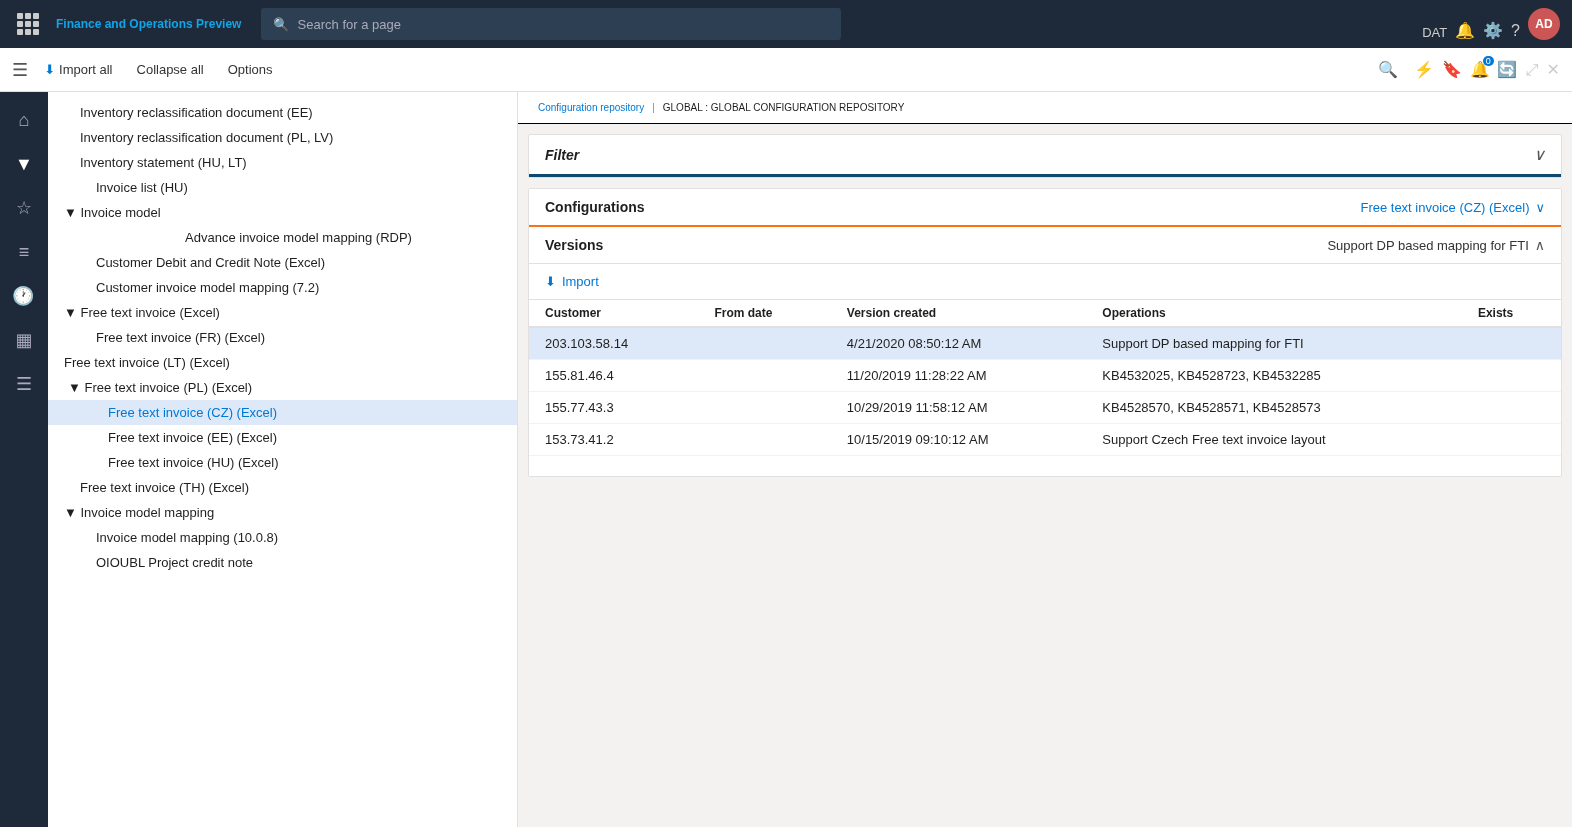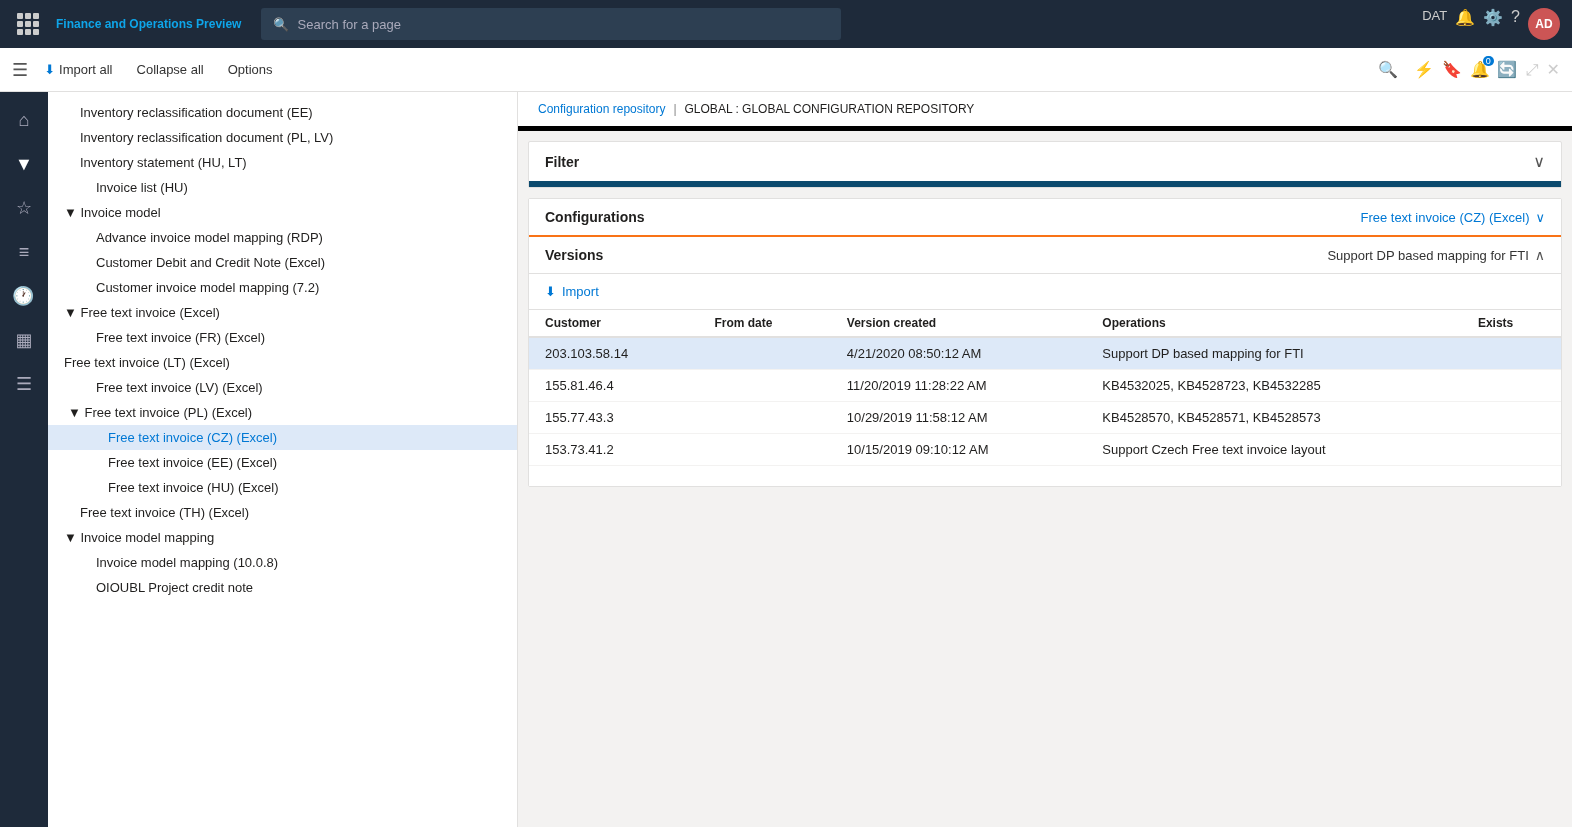--- a/index.html
+++ b/index.html
@@ -97,41 +97,42 @@
       overflow-y: auto;
       padding: 0;
     }
 
     
     .breadcrumb {
       background: #fff;
       padding: 10px 20px;
       display: flex;
       gap: 8px;
-      border-bottom: 5px solid #000000;
-      font-size: 12px;
+      border-bottom: 1px solid #000000;
+      font-size: 10px;
     }
     .breadcrumb-link { color: #0078d4; cursor: pointer; text-decoration: none; }
     .breadcrumb-sep { color: #888; }
     .breadcrumb-current { color: #201f1e; font-weight: 500; }
 
     
     .panel {
       background: #fff;
       border: 1px solid #e1e0df;
       margin: 10px;
       border-radius: 2px;
     }
     .panel-header {
       display: flex;
       align-items: center;
       justify-content: space-between;
       padding: 10px 16px;
-      border-bottom: 6px solid #0c4a6e;
+      border-bottom: 3px solid #0c4a6e;
       cursor: pointer;
+      font-style: italic;
     }
     .panel-title { font-size: 14px; font-weight: 600; color: #201f1e; }
     .panel-toggle { color: #555; font-size: 16px; }
 
     
     .configs-bar {
       display: flex;
       align-items: center;
       justify-content: space-between;
       padding: 10px 16px;
@@ -175,21 +176,21 @@
     .data-table td {
       padding: 8px 16px;
       font-size: 13px;
       color: #201f1e;
       border-bottom: 1px solid #f3f2f1;
     }
     .data-table tr.selected td { background: #dde9f8; }
 
     
     .top-right-icons {
-      display: flex; align-items: flex-start; gap: 8px; margin-left: auto;
+      display: flex; align-items: flex-end; gap: 8px; margin-left: auto;
     }
     .tr-icon { color: #ccc; font-size: 16px; cursor: pointer; }
   </style>
 </head>
 <body>
 
 <div class="top-nav">
   <div class="top-nav-grid">
     <div class="grid-icon">
       <div class="grid-dot"></div>
@@ -254,27 +255,26 @@
   </div>
 
   <div class="nav-tree">
 
     <div id="tree-container">
         <div class="tree-item" style="padding-left: 32px;">  Inventory reclassification document (EE)</div>
         <div class="tree-item" style="padding-left: 32px;">  Inventory reclassification document (PL, LV)</div>
         <div class="tree-item" style="padding-left: 32px;">  Inventory statement (HU, LT)</div>
         <div class="tree-item" style="padding-left: 48px;">  Invoice list (HU)</div>
         <div class="tree-item" style="padding-left: 16px;">▼ Invoice model</div>
-        <div class="tree-item" style="padding-left: 48px;">  Advance invoice model mapping (RDP)</div>
+        <div class="tree-item" style="padding-left: 48px; text-align: center;">  Advance invoice model mapping (RDP)</div>
         <div class="tree-item" style="padding-left: 48px;">  Customer Debit and Credit Note (Excel)</div>
         <div class="tree-item" style="padding-left: 48px;">  Customer invoice model mapping (7.2)</div>
         <div class="tree-item" style="padding-left: 16px;">▼ Free text invoice (Excel)</div>
         <div class="tree-item" style="padding-left: 48px;">  Free text invoice (FR) (Excel)</div>
         <div class="tree-item" style="">  Free text invoice (LT) (Excel)</div>
-        <div class="tree-item" style="padding-left: 48px;">  Free text invoice (LV) (Excel)</div>
         <div class="tree-item" style="padding-left: 20px;">▼ Free text invoice (PL) (Excel)</div>
         <div class="tree-item selected" style="padding-left: 60px;">  Free text invoice (CZ) (Excel)</div>
         <div class="tree-item" style="padding-left: 60px;">  Free text invoice (EE) (Excel)</div>
         <div class="tree-item" style="padding-left: 60px;">  Free text invoice (HU) (Excel)</div>
         <div class="tree-item" style="padding-left: 32px;">  Free text invoice (TH) (Excel)</div>
         <div class="tree-item" style="padding-left: 16px;">▼ Invoice model mapping</div>
         <div class="tree-item" style="padding-left: 48px;">  Invoice model mapping (10.0.8)</div>
         <div class="tree-item" style="padding-left: 48px;">  OIOUBL Project credit note</div>
       </div>
   </div>

